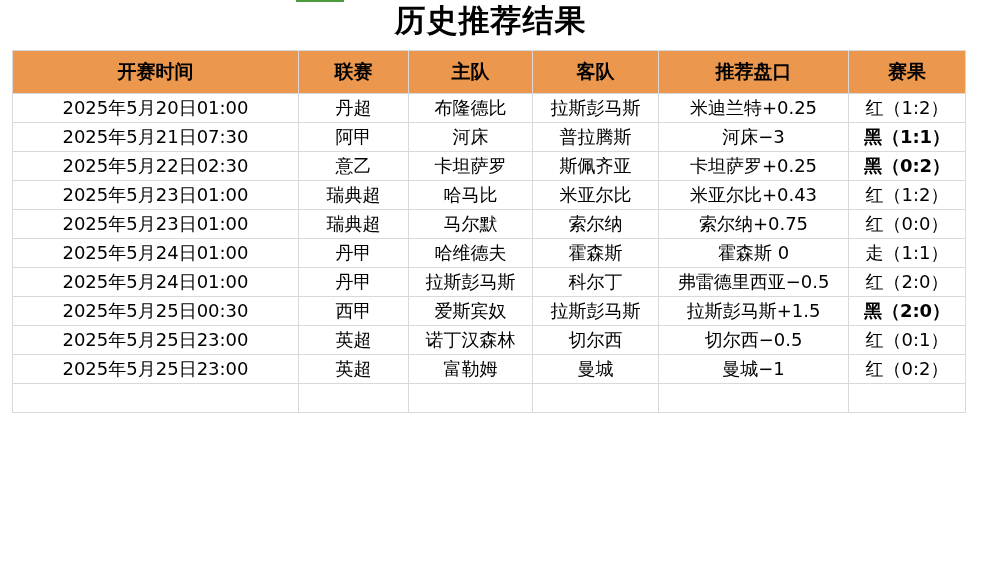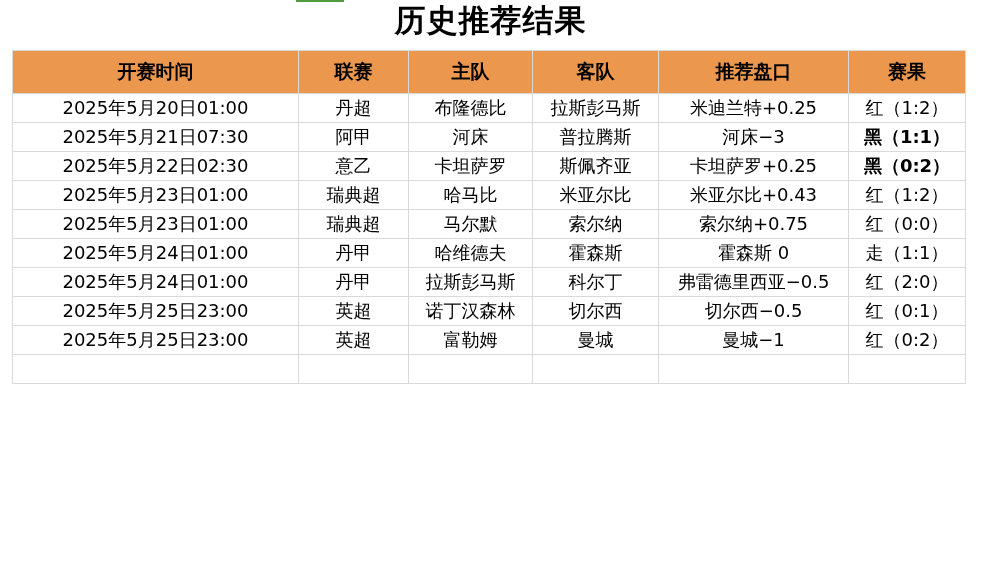--- a/index.html
+++ b/index.html
@@ -174,20 +174,28 @@
         </tr>
         <tr>
           <td>2025年5月24日01:00</td>
           <td>丹甲</td>
           <td>拉斯彭马斯</td>
           <td>科尔丁</td>
           <td>弗雷德里西亚−0.5</td>
           <td class="result res-red"><span class="res-label">红</span><span>（2:0）</span></td>
         </tr>
         <tr>
+          <td>2025年5月25日00:30</td>
+          <td>西甲</td>
+          <td>爱斯宾奴</td>
+          <td>拉斯彭马斯</td>
+          <td>拉斯彭马斯+1.5</td>
+          <td class="result res-black"><span class="res-label">黑</span><span>（2:0）</span></td>
+        </tr>
+        <tr>
           <td>2025年5月25日23:00</td>
           <td>英超</td>
           <td>诺丁汉森林</td>
           <td>切尔西</td>
           <td>切尔西−0.5</td>
           <td class="result res-red"><span class="res-label">红</span><span>（0:1）</span></td>
         </tr>
         <tr>
           <td>2025年5月25日23:00</td>
           <td>英超</td>

